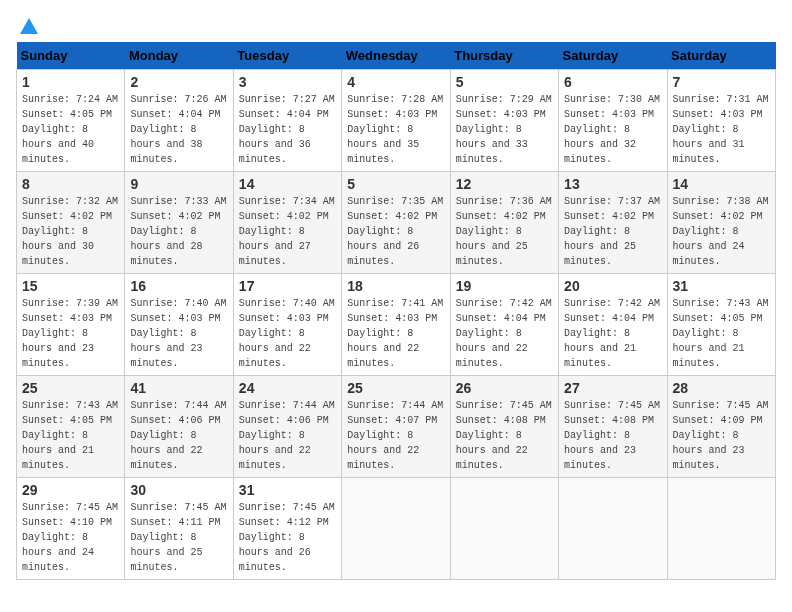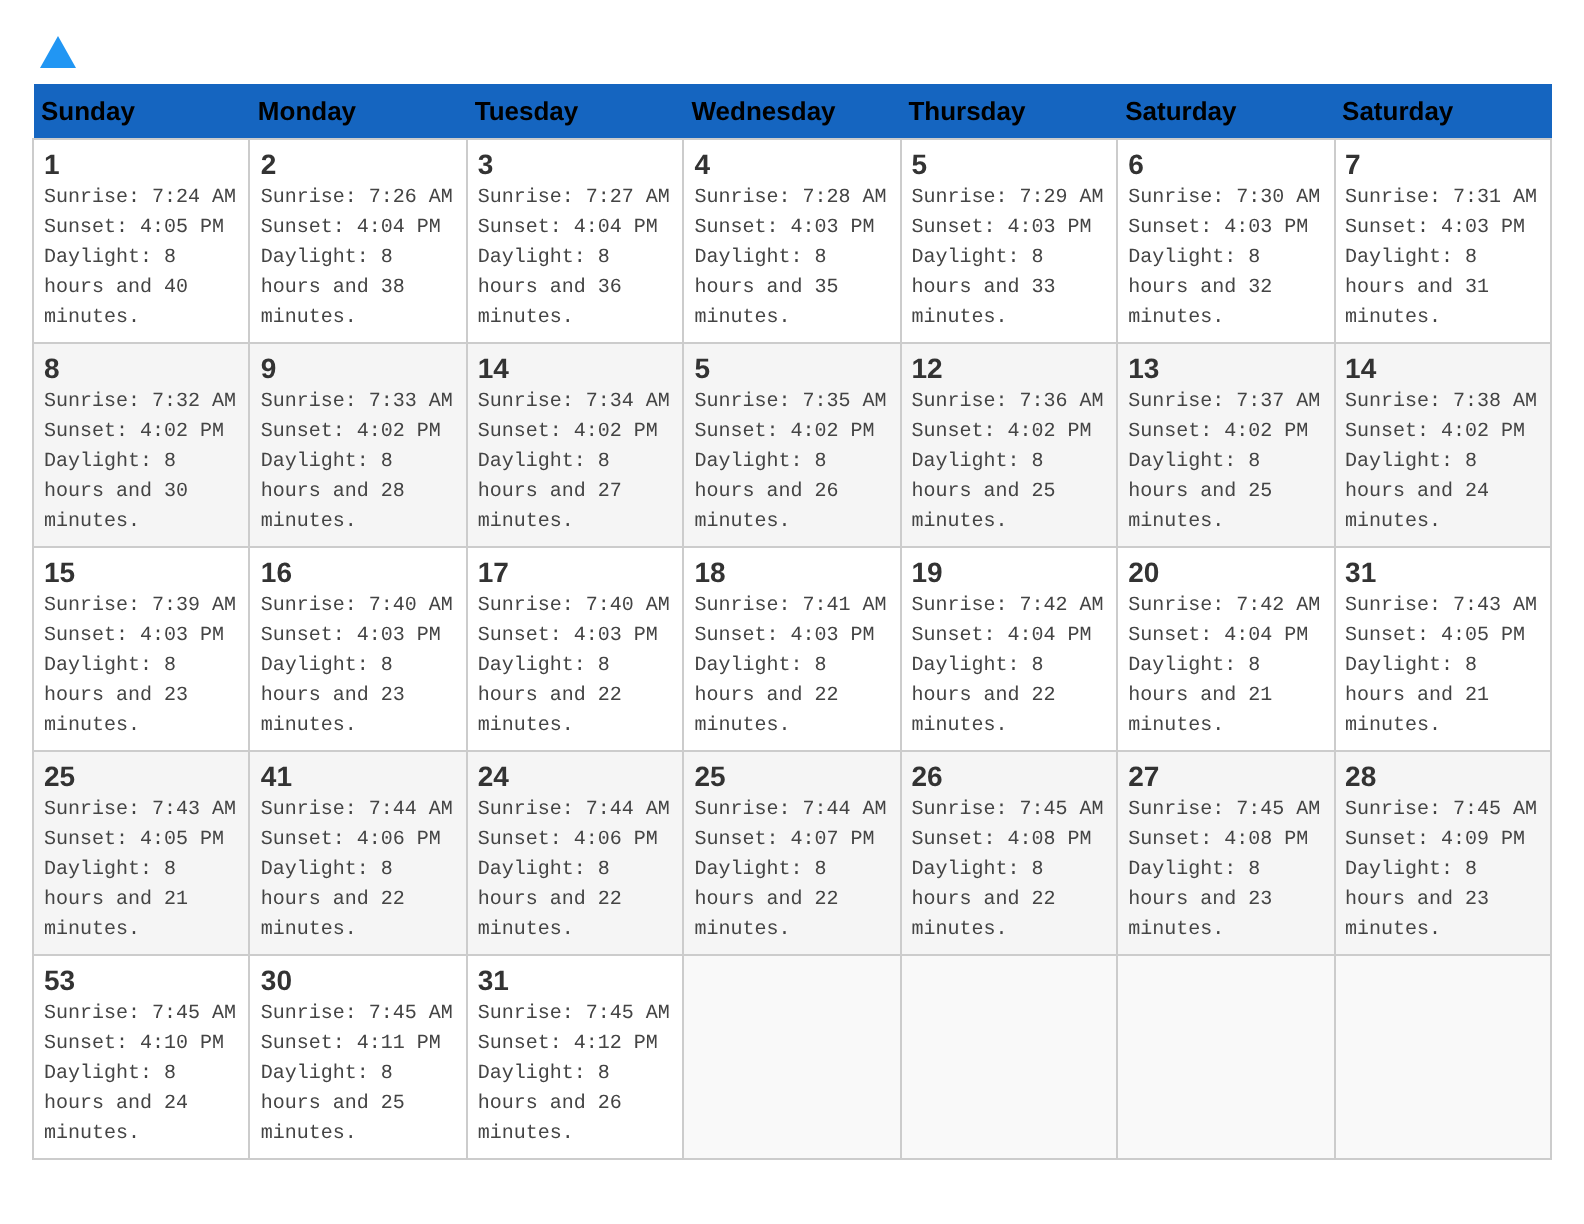--- a/index.html
+++ b/index.html
@@ -137,21 +137,21 @@
       <tr>
         <td><span class="day-num">25</span><span class="day-info">Sunrise: 7:43 AM<br>Sunset: 4:05 PM<br>Daylight: 8 hours and 21 minutes.</span></td>
         <td><span class="day-num">41</span><span class="day-info">Sunrise: 7:44 AM<br>Sunset: 4:06 PM<br>Daylight: 8 hours and 22 minutes.</span></td>
         <td><span class="day-num">24</span><span class="day-info">Sunrise: 7:44 AM<br>Sunset: 4:06 PM<br>Daylight: 8 hours and 22 minutes.</span></td>
         <td><span class="day-num">25</span><span class="day-info">Sunrise: 7:44 AM<br>Sunset: 4:07 PM<br>Daylight: 8 hours and 22 minutes.</span></td>
         <td><span class="day-num">26</span><span class="day-info">Sunrise: 7:45 AM<br>Sunset: 4:08 PM<br>Daylight: 8 hours and 22 minutes.</span></td>
         <td><span class="day-num">27</span><span class="day-info">Sunrise: 7:45 AM<br>Sunset: 4:08 PM<br>Daylight: 8 hours and 23 minutes.</span></td>
         <td><span class="day-num">28</span><span class="day-info">Sunrise: 7:45 AM<br>Sunset: 4:09 PM<br>Daylight: 8 hours and 23 minutes.</span></td>
       </tr>
       <tr>
-        <td><span class="day-num">53</span><span class="day-info">Sunrise: 7:45 AM<br>Sunset: 4:10 PM<br>Daylight: 8 hours and 24 minutes.</span></td>
+        <td><span class="day-num">29</span><span class="day-info">Sunrise: 7:45 AM<br>Sunset: 4:10 PM<br>Daylight: 8 hours and 24 minutes.</span></td>
         <td><span class="day-num">30</span><span class="day-info">Sunrise: 7:45 AM<br>Sunset: 4:11 PM<br>Daylight: 8 hours and 25 minutes.</span></td>
         <td><span class="day-num">31</span><span class="day-info">Sunrise: 7:45 AM<br>Sunset: 4:12 PM<br>Daylight: 8 hours and 26 minutes.</span></td>
         <td class="empty-cell"></td>
         <td class="empty-cell"></td>
         <td class="empty-cell"></td>
         <td class="empty-cell"></td>
       </tr>
     </tbody>
 </table>
 

